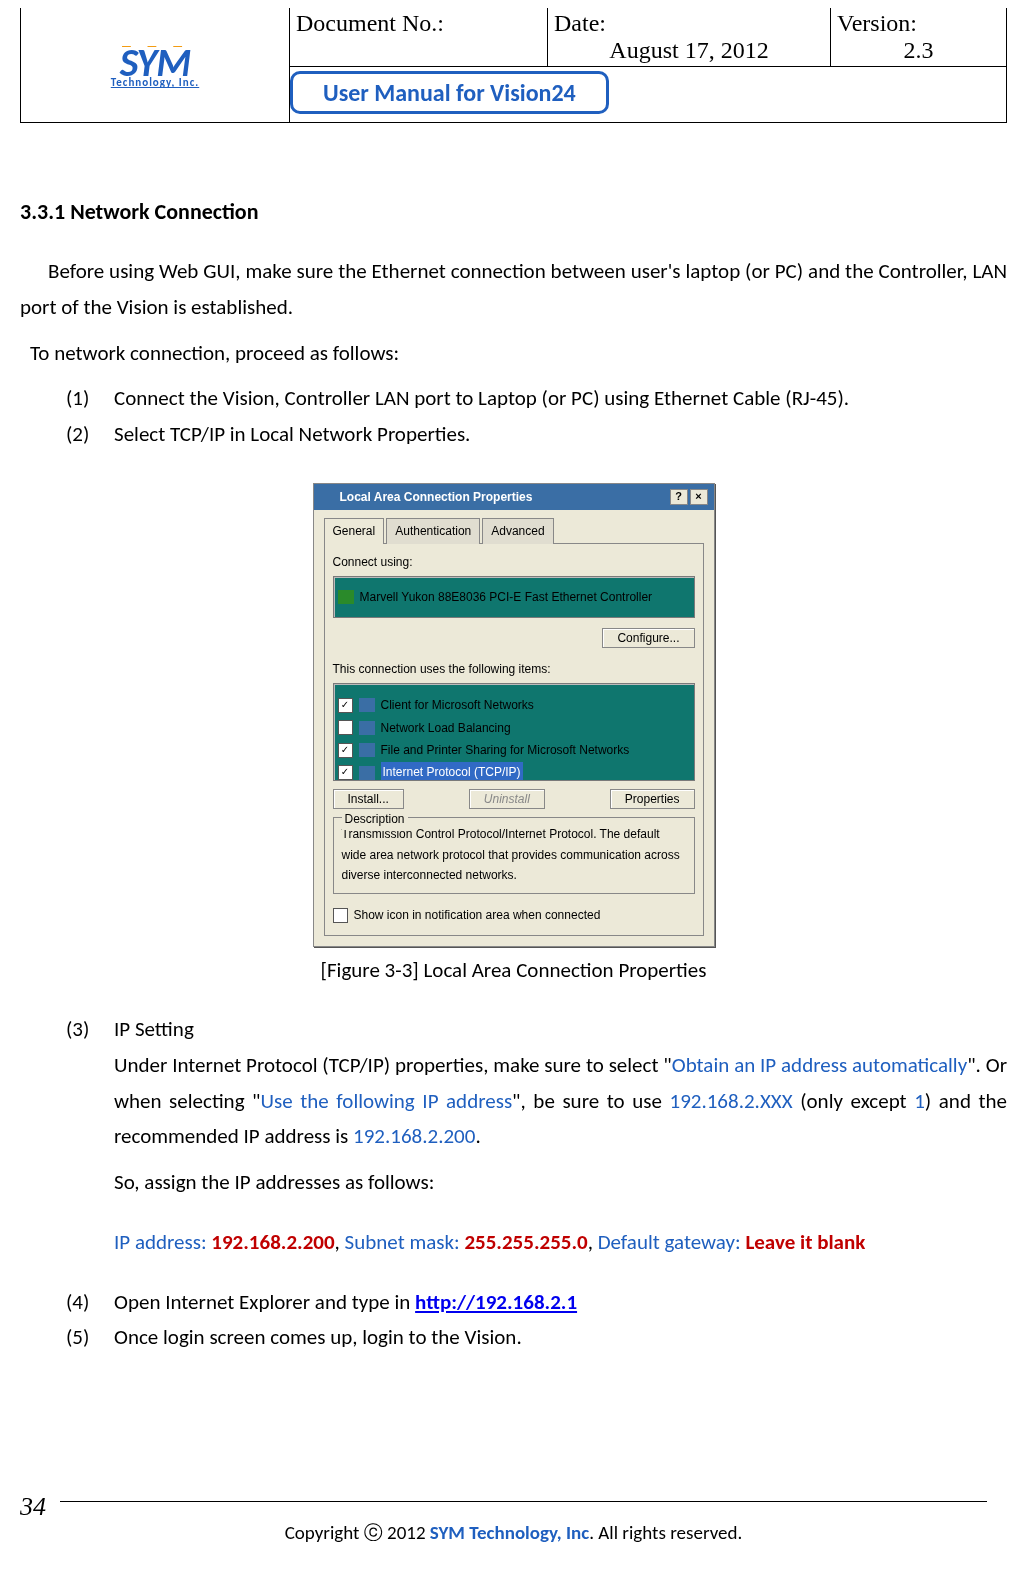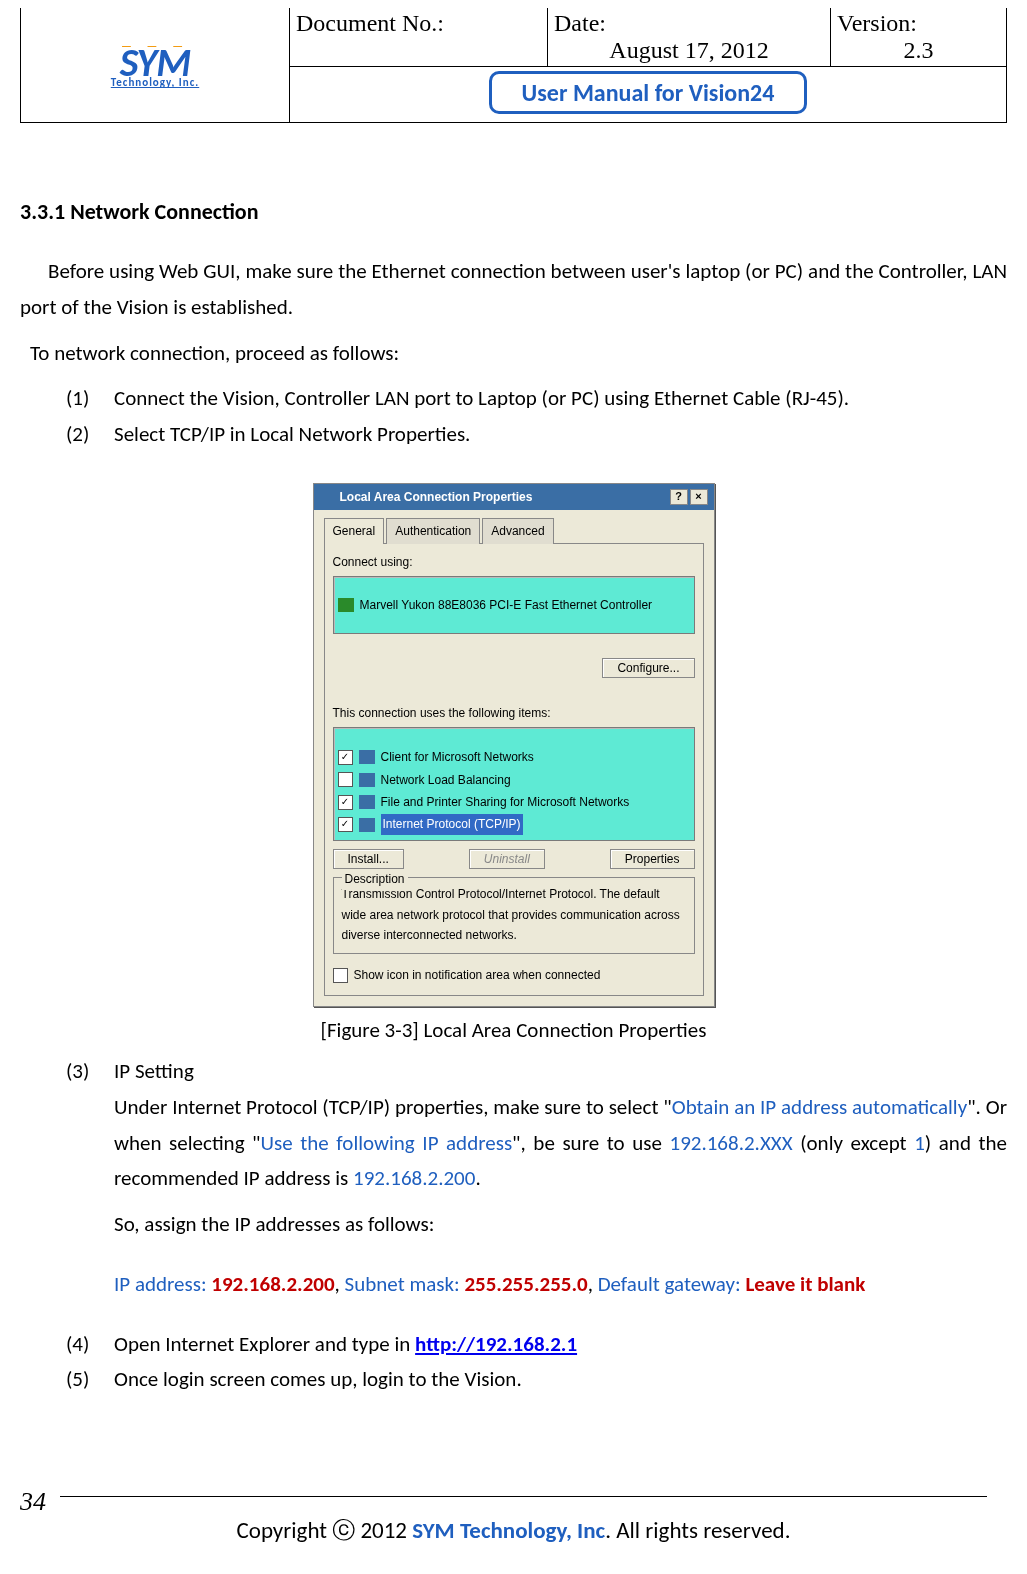--- a/index.html
+++ b/index.html
@@ -45,21 +45,20 @@
   }
   .cell-docno { width: 245px; border-right: 1px solid #000; }
   .cell-date  { width: 270px; border-right: 1px solid #000; }
   .cell-ver   { flex: 1; }
   .cell .lbl { display:block; }
   .cell .val { display:block; text-align:center; }
   .hdr-row2 {
     flex:1;
     display:flex;
     align-items:center;
-    justify-content:center;
     padding:4px 0 8px 0;
   }
   .title-pill {
     border: 3px solid #1f5fbf;
     border-radius: 10px;
     padding: 4px 30px;
     color: #1f5fbf;
     font-weight: bold;
     font-size: 24px;
   }
@@ -83,21 +82,21 @@
   .content { padding: 40px 0 0 0; font-size: 21px; line-height: 1.7; }
   .h3 { font-weight: bold; font-size: 22px; margin: 30px 0 24px 0;}
   .h4 { font-weight: bold; font-size: 21px; margin: 34px 0 24px 0;}
   .para { margin: 0 0 10px 0; text-align: justify;}
   .indent1 { text-indent: 28px; }
   .list { margin-left: 46px;}
   .list .item { display:flex; }
   .list .num { width: 48px; flex-shrink:0;}
   .list .txt { flex:1; }
   .fig-wrap { text-align:center; margin: 30px 0 6px 0;}
-  .fig-caption { text-align:center; font-size:21px; margin-bottom:6px;}
+  .fig-caption { text-align:center; font-size:21px; margin-bottom:24px;}
   
   .dlg {
     display:inline-block;
     width: 400px;
     text-align:left;
     font-family: Tahoma, Arial, sans-serif;
     font-size: 12px;
     background: #ece9d8;
     border: 1px solid #888;
     box-shadow: 1px 1px 0 #555;
@@ -119,21 +118,21 @@
   .dlg-body { padding:8px 10px 10px 10px; }
   .tabs { display:flex; gap:2px; margin-bottom:-1px;}
   .tab {
     padding:2px 8px; border:1px solid #888; background:#ece9d8;
     border-bottom:none; font-size:12px;
   }
   .tab.active { background:#ece9d8; position:relative; z-index:2;}
   .tab:not(.active){ background:#e0ddd0;}
   .tabpanel { border:1px solid #888; padding:8px; background:#ece9d8;}
   .sunken {
-    background:#5eead4; border:1px solid #7a7a7a; padding:18px 4px;
+    background:#0f766e; border:1px solid #7a7a7a; padding:10px 4px;
     box-shadow: inset 1px 1px 0 #bbb;
   }
   .btn {
     background:#ece9d8; border:1px solid #888; padding:2px 14px; font-size:12px;
     box-shadow: 1px 1px 0 #fff inset;
   }
   .btn[disabled]{ color:#888;font-style:italic; }
   .row { display:flex; align-items:center; gap:6px;}
   .chkrow { display:flex; align-items:center; gap:6px; padding:1px 0;}
   .chk { width:13px; height:13px; border:1px solid #555; background:#fff; font-size:10px; line-height:11px; text-align:center;}
@@ -154,21 +153,21 @@
   .footer .pagenum {
     font-family:"Times New Roman",serif; font-style:italic; font-size:26px;
     display:inline-block; vertical-align:middle;
   }
   .footer .line {
     display:inline-block; vertical-align:middle;
     border-top:1px solid #000; width: calc(100% - 60px); margin-left:10px;
     position:relative; top:-6px;
   }
   .footer .copy {
-    text-align:center; font-size:23px; font-family:Calibri,Arial,sans-serif; margin-top:-2px;
+    text-align:center; font-size:19px; font-family:Calibri,Arial,sans-serif; margin-top:-2px;
   }
 </style>
 </head>
 <body>
 <div class="page">
 
 <div class="hdr">
   <div class="hdr-logo">
     <div class="logo">
       <span class="swoosh">— — —</span>
@@ -229,21 +228,21 @@
           <div class="tab active">General</div>
           <div class="tab">Authentication</div>
           <div class="tab">Advanced</div>
         </div>
         <div class="tabpanel">
           <div style="margin-bottom:4px">Connect using:</div>
           <div class="sunken row">
             <span class="ic adapter"></span>
             <span>Marvell Yukon 88E8036 PCI-E Fast Ethernet Controller</span>
           </div>
-          <div style="text-align:right;margin:24px 0">
+          <div style="text-align:right;margin:10px 0">
             <button class="btn">Configure...</button>
           </div>
           <div style="margin-bottom:4px">This connection uses the following items:</div>
           <div class="sunken" style="height:76px;overflow:hidden">
             <div class="chkrow">
               <span class="chk on"></span>
               <span class="ic net"></span>
               <span>Client for Microsoft Networks</span>
             </div>
             <div class="chkrow">

